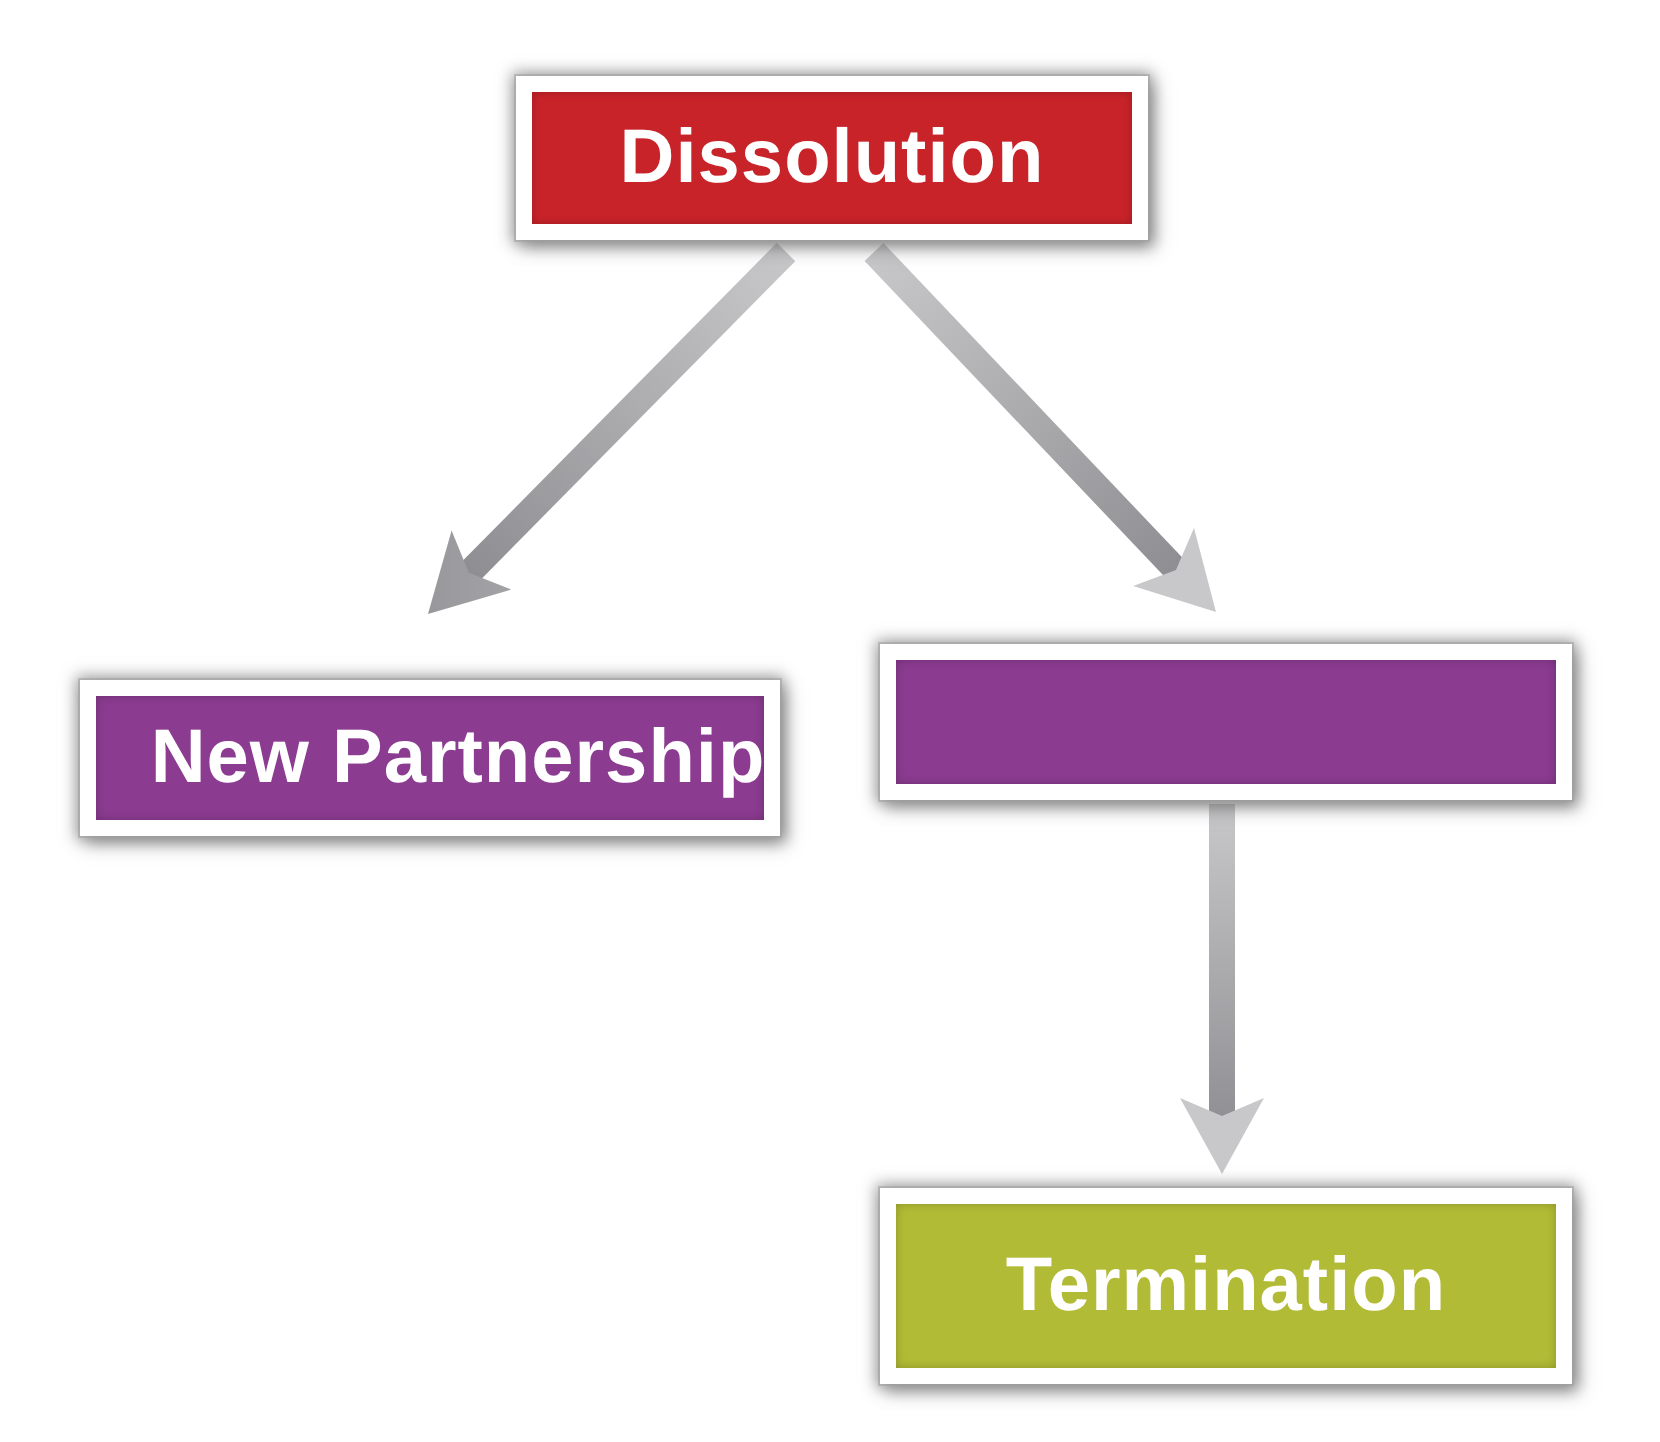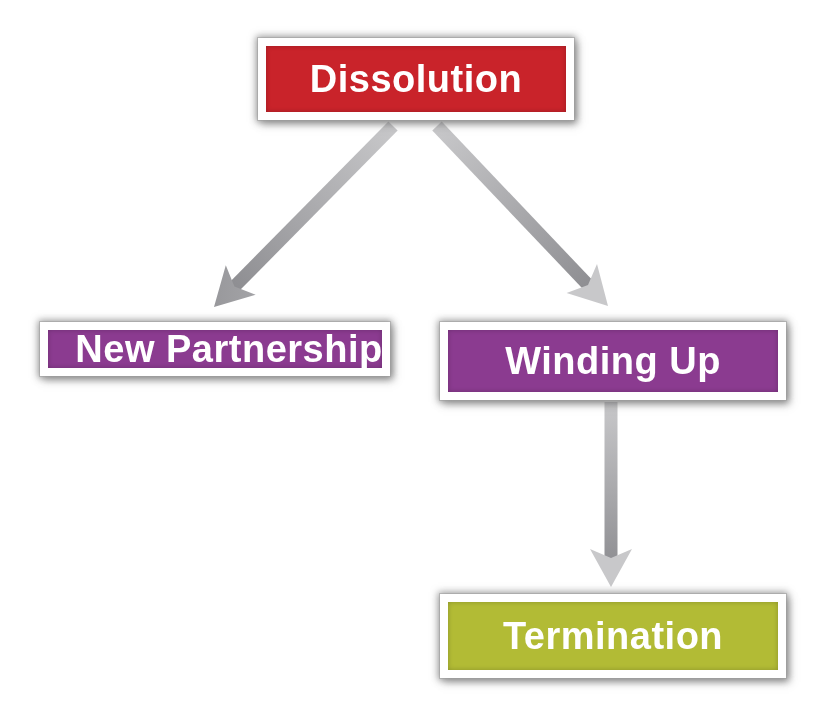--- a/index.html
+++ b/index.html
@@ -42,23 +42,23 @@
   }
   .node-label {
     position: relative;
     color: #ffffff;
     font-weight: bold;
     font-size: 38px;
     letter-spacing: 0.5px;
     white-space: nowrap;
   }
   #node-dissolution   { left: 258px; top: 38px;  width: 316px; height: 82px; }
-  #node-new-partnership { left: 40px;  top: 322px; width: 350px; height: 54px; padding-left: 28px; }
+  #node-new-partnership { left: 40px;  top: 340px; width: 350px; height: 78px; padding-left: 28px; }
   #node-winding-up    { left: 440px; top: 322px; width: 346px; height: 78px; }
-  #node-termination   { left: 440px; top: 594px; width: 346px; height: 84px; text-align: center; }
+  #node-termination   { left: 440px; top: 594px; width: 346px; height: 98px; text-align: center; }
 </style>
 </head>
 <body>
 
 <div class="canvas">
 
   <svg class="arrows-layer" width="830" height="721" viewBox="0 0 830 721">
     <defs>
       <linearGradient id="gradL" gradientUnits="userSpaceOnUse" x1="393" y1="126" x2="214" y2="307">
         <stop offset="0" stop-color="#C8C8CA"></stop>
@@ -95,21 +95,20 @@
     <span class="node-label">Dissolution</span>
   </div>
 
   <div class="node" id="node-new-partnership" style="background-color: rgb(139, 59, 144);">
     <span class="node-inner-shade"></span>
     <span class="node-label">New Partnership</span>
   </div>
 
   <div class="node" id="node-winding-up" style="background-color: rgb(139, 59, 144);">
     <span class="node-inner-shade"></span>
-    <span class="node-label">Winding Up</span>
   </div>
 
   <div class="node" id="node-termination" style="background-color: rgb(178, 187, 53);">
     <span class="node-inner-shade"></span>
     <span class="node-label">Termination</span>
   </div>
 
 </div>
 
 </body></html>

